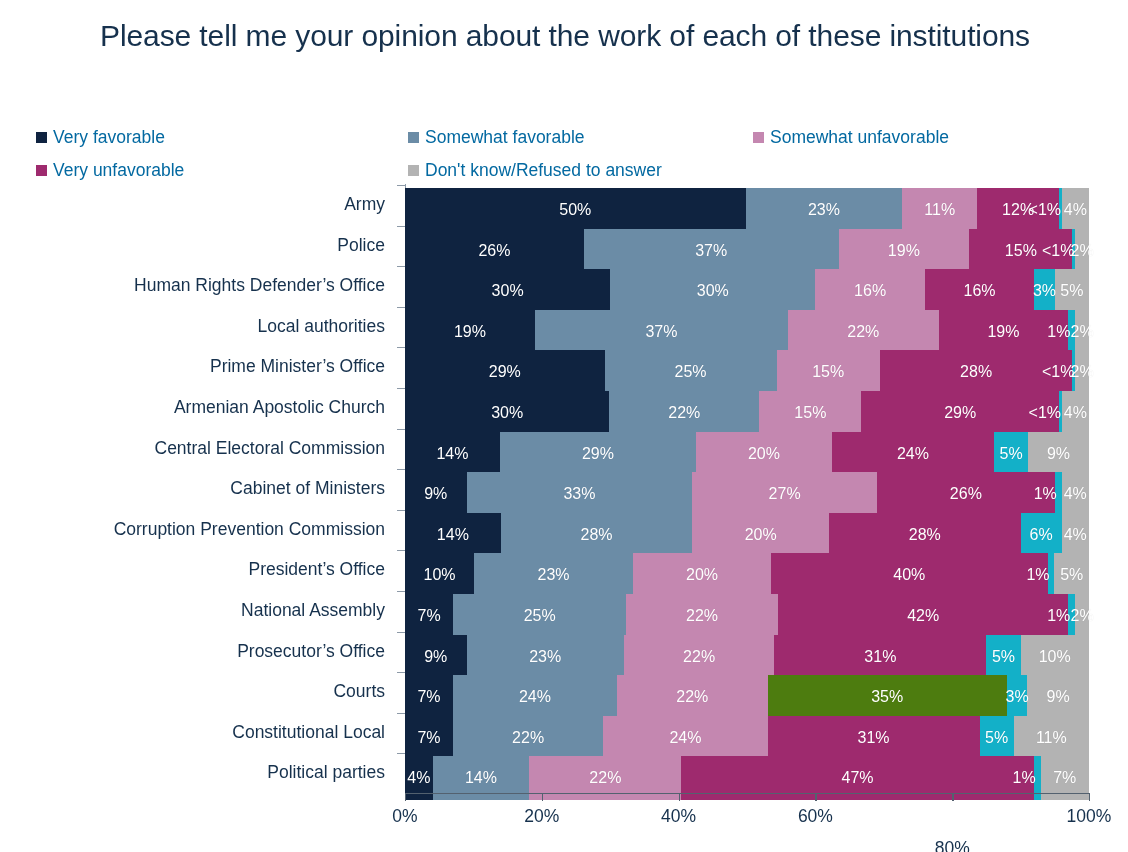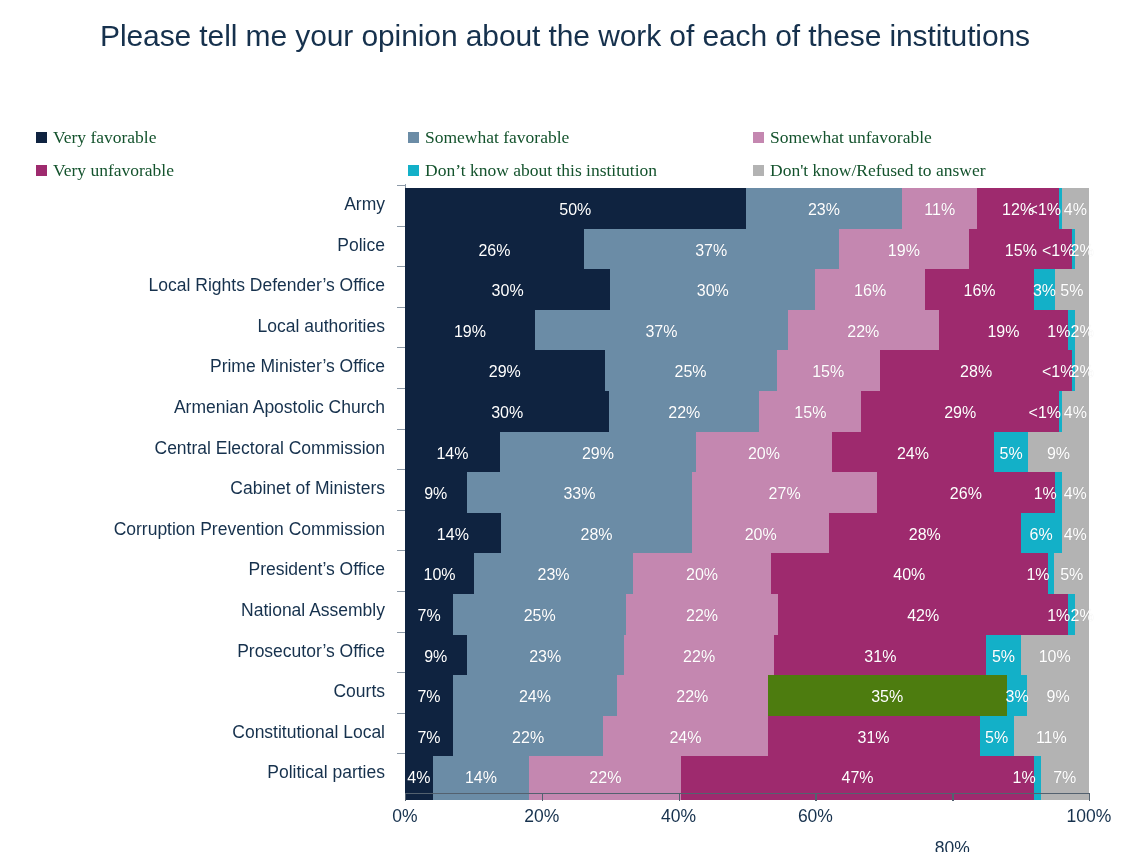--- a/index.html
+++ b/index.html
@@ -49,23 +49,22 @@
     white-space: nowrap;
   }
   .legend-swatch {
     width: 11px;
     height: 11px;
     flex: 0 0 11px;
     display: inline-block;
   }
   .legend-label {
     font-size: 17.5px;
-    color: #14532d;
+    color: #0369a1;
     line-height: 1;
-    font-family: Liberation Serif, serif;
   }
 
   
   #plot {
     position: absolute;
     left: 0;
     top: 184px;
     width: 1128px;
     height: 620px;
   }
@@ -180,24 +179,20 @@
       </div>
       <div class="legend-item">
         <span class="legend-swatch" style="background: rgb(196, 135, 176);"></span>
         <span class="legend-label">Somewhat unfavorable</span>
       </div>
       <div class="legend-item">
         <span class="legend-swatch" style="background: rgb(158, 42, 110);"></span>
         <span class="legend-label">Very unfavorable</span>
       </div>
       <div class="legend-item">
-        <span class="legend-swatch" style="background: rgb(19, 176, 200);"></span>
-        <span class="legend-label">Don’t know about this institution</span>
-      </div>
-      <div class="legend-item">
         <span class="legend-swatch" style="background: rgb(179, 179, 179);"></span>
         <span class="legend-label">Don't know/Refused to answer</span>
       </div>
     </div>
 
   <div id="plot">
     <div id="cat-axis-line"></div>
   <div class="row" style="top: 0px;">
         <div class="cat-tick" style="top: 1px;"></div>
         <div class="row-label">Army</div>
@@ -241,21 +236,21 @@
           <div class="seg" style="background: rgb(19, 176, 200); width: 2.75251px; flex: 0 0 2.75252px;">
             <span class="seg-label out-left">&lt;1%</span>
           </div>
           <div class="seg" style="background: rgb(179, 179, 179); width: 13.7626px; flex: 0 0 13.7626px; overflow: visible;">
             <span class="seg-label">2%</span>
           </div>
         </div>
       </div>
       <div class="row" style="top: 81.2px;">
         <div class="cat-tick" style="top: 1px;"></div>
-        <div class="row-label">Local Rights Defender’s Office</div>
+        <div class="row-label">Human Rights Defender’s Office</div>
         <div class="bar">
           <div class="seg" style="background: rgb(15, 35, 64); width: 205.2px; flex: 0 0 205.2px;">
             <span class="seg-label">30%</span>
           </div>
           <div class="seg" style="background: rgb(107, 140, 166); width: 205.2px; flex: 0 0 205.2px;">
             <span class="seg-label">30%</span>
           </div>
           <div class="seg" style="background: rgb(196, 135, 176); width: 109.44px; flex: 0 0 109.44px;">
             <span class="seg-label">16%</span>
           </div>

